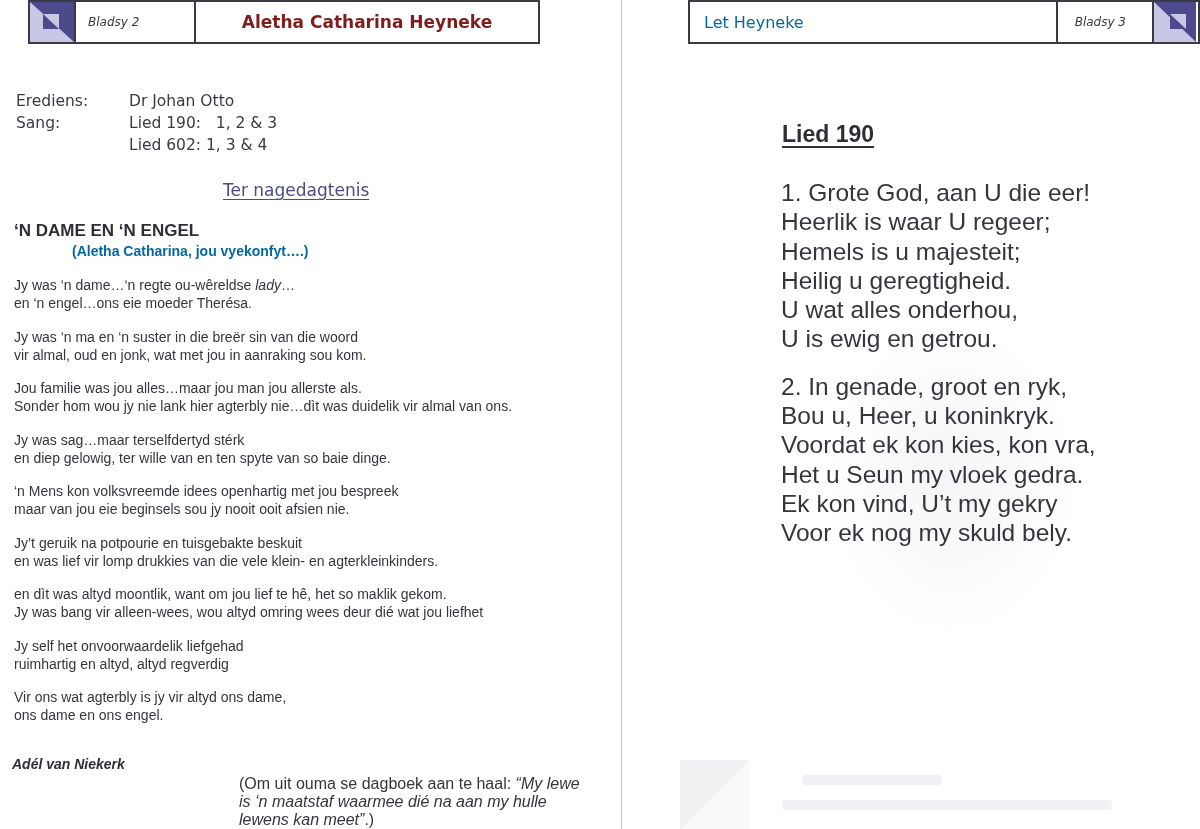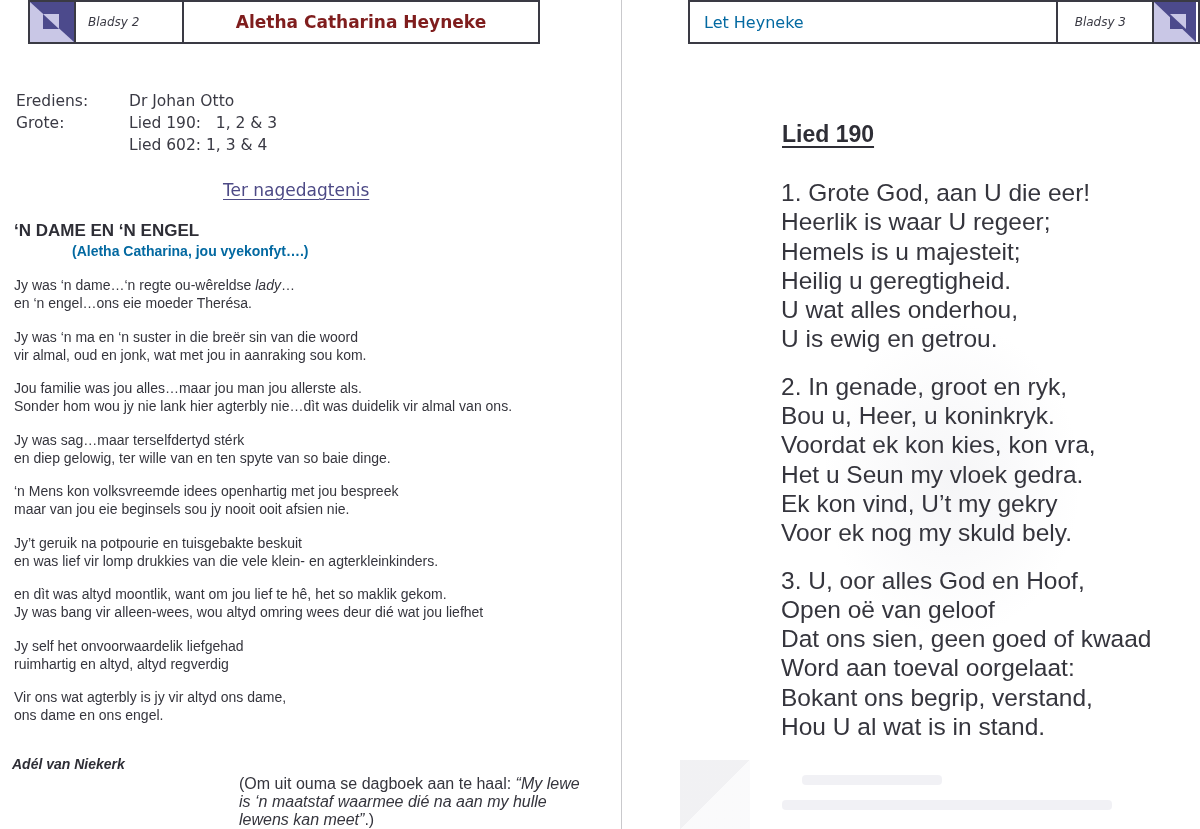--- a/index.html
+++ b/index.html
@@ -54,35 +54,35 @@
     <div class="hcell" style="width:46px;">
       <div class="icon-box">
         <svg width="44" height="40" viewBox="0 0 44 40">
           <rect width="44" height="40" fill="#c9c7e6"></rect>
           <polygon points="0,0 44,0 44,40" fill="#4c4a8c"></polygon>
           <rect x="13" y="12" width="16" height="15" fill="#c9c7e6"></rect>
           <polygon points="13,12 29,27 13,27" fill="#4c4a8c"></polygon>
         </svg>
       </div>
     </div>
-    <div class="hcell" style="width:108px; padding-left:12px;">
+    <div class="hcell" style="width:120px; padding-left:12px;">
       <span class="bladsy">Bladsy 2</span>
     </div>
     <div class="hcell" style="flex:1; justify-content:center;">
       <span class="htitle">Aletha Catharina Heyneke</span>
     </div>
   </div>
 
   <div class="service">
     <div class="row">
       <span class="lbl">Erediens:</span>
       <span>Dr Johan Otto</span>
     </div>
     <div class="row">
-      <span class="lbl">Grote:</span>
+      <span class="lbl">Sang:</span>
       <span style="white-space:pre;">Lied 190:   1, 2 &amp; 3</span>
     </div>
     <div class="row">
       <span class="lbl"></span>
       <span>Lied 602: 1, 3 &amp; 4</span>
     </div>
   </div>
 
   <div class="memorial">Ter nagedagtenis</div>
 
@@ -174,22 +174,14 @@
       <div>U is ewig en getrou.</div>
     </div>
     <div class="verse">
       <div>2. In genade, groot en ryk,</div>
       <div>Bou u, Heer, u koninkryk.</div>
       <div>Voordat ek kon kies, kon vra,</div>
       <div>Het u Seun my vloek gedra.</div>
       <div>Ek kon vind, U’t my gekry</div>
       <div>Voor ek nog my skuld bely.</div>
     </div>
-    <div class="verse">
-      <div>3. U, oor alles God en Hoof,</div>
-      <div>Open oë van geloof</div>
-      <div>Dat ons sien, geen goed of kwaad</div>
-      <div>Word aan toeval oorgelaat:</div>
-      <div>Bokant ons begrip, verstand,</div>
-      <div>Hou U al wat is in stand.</div>
-    </div>
   </div>
 </div>
 
 </body></html>

